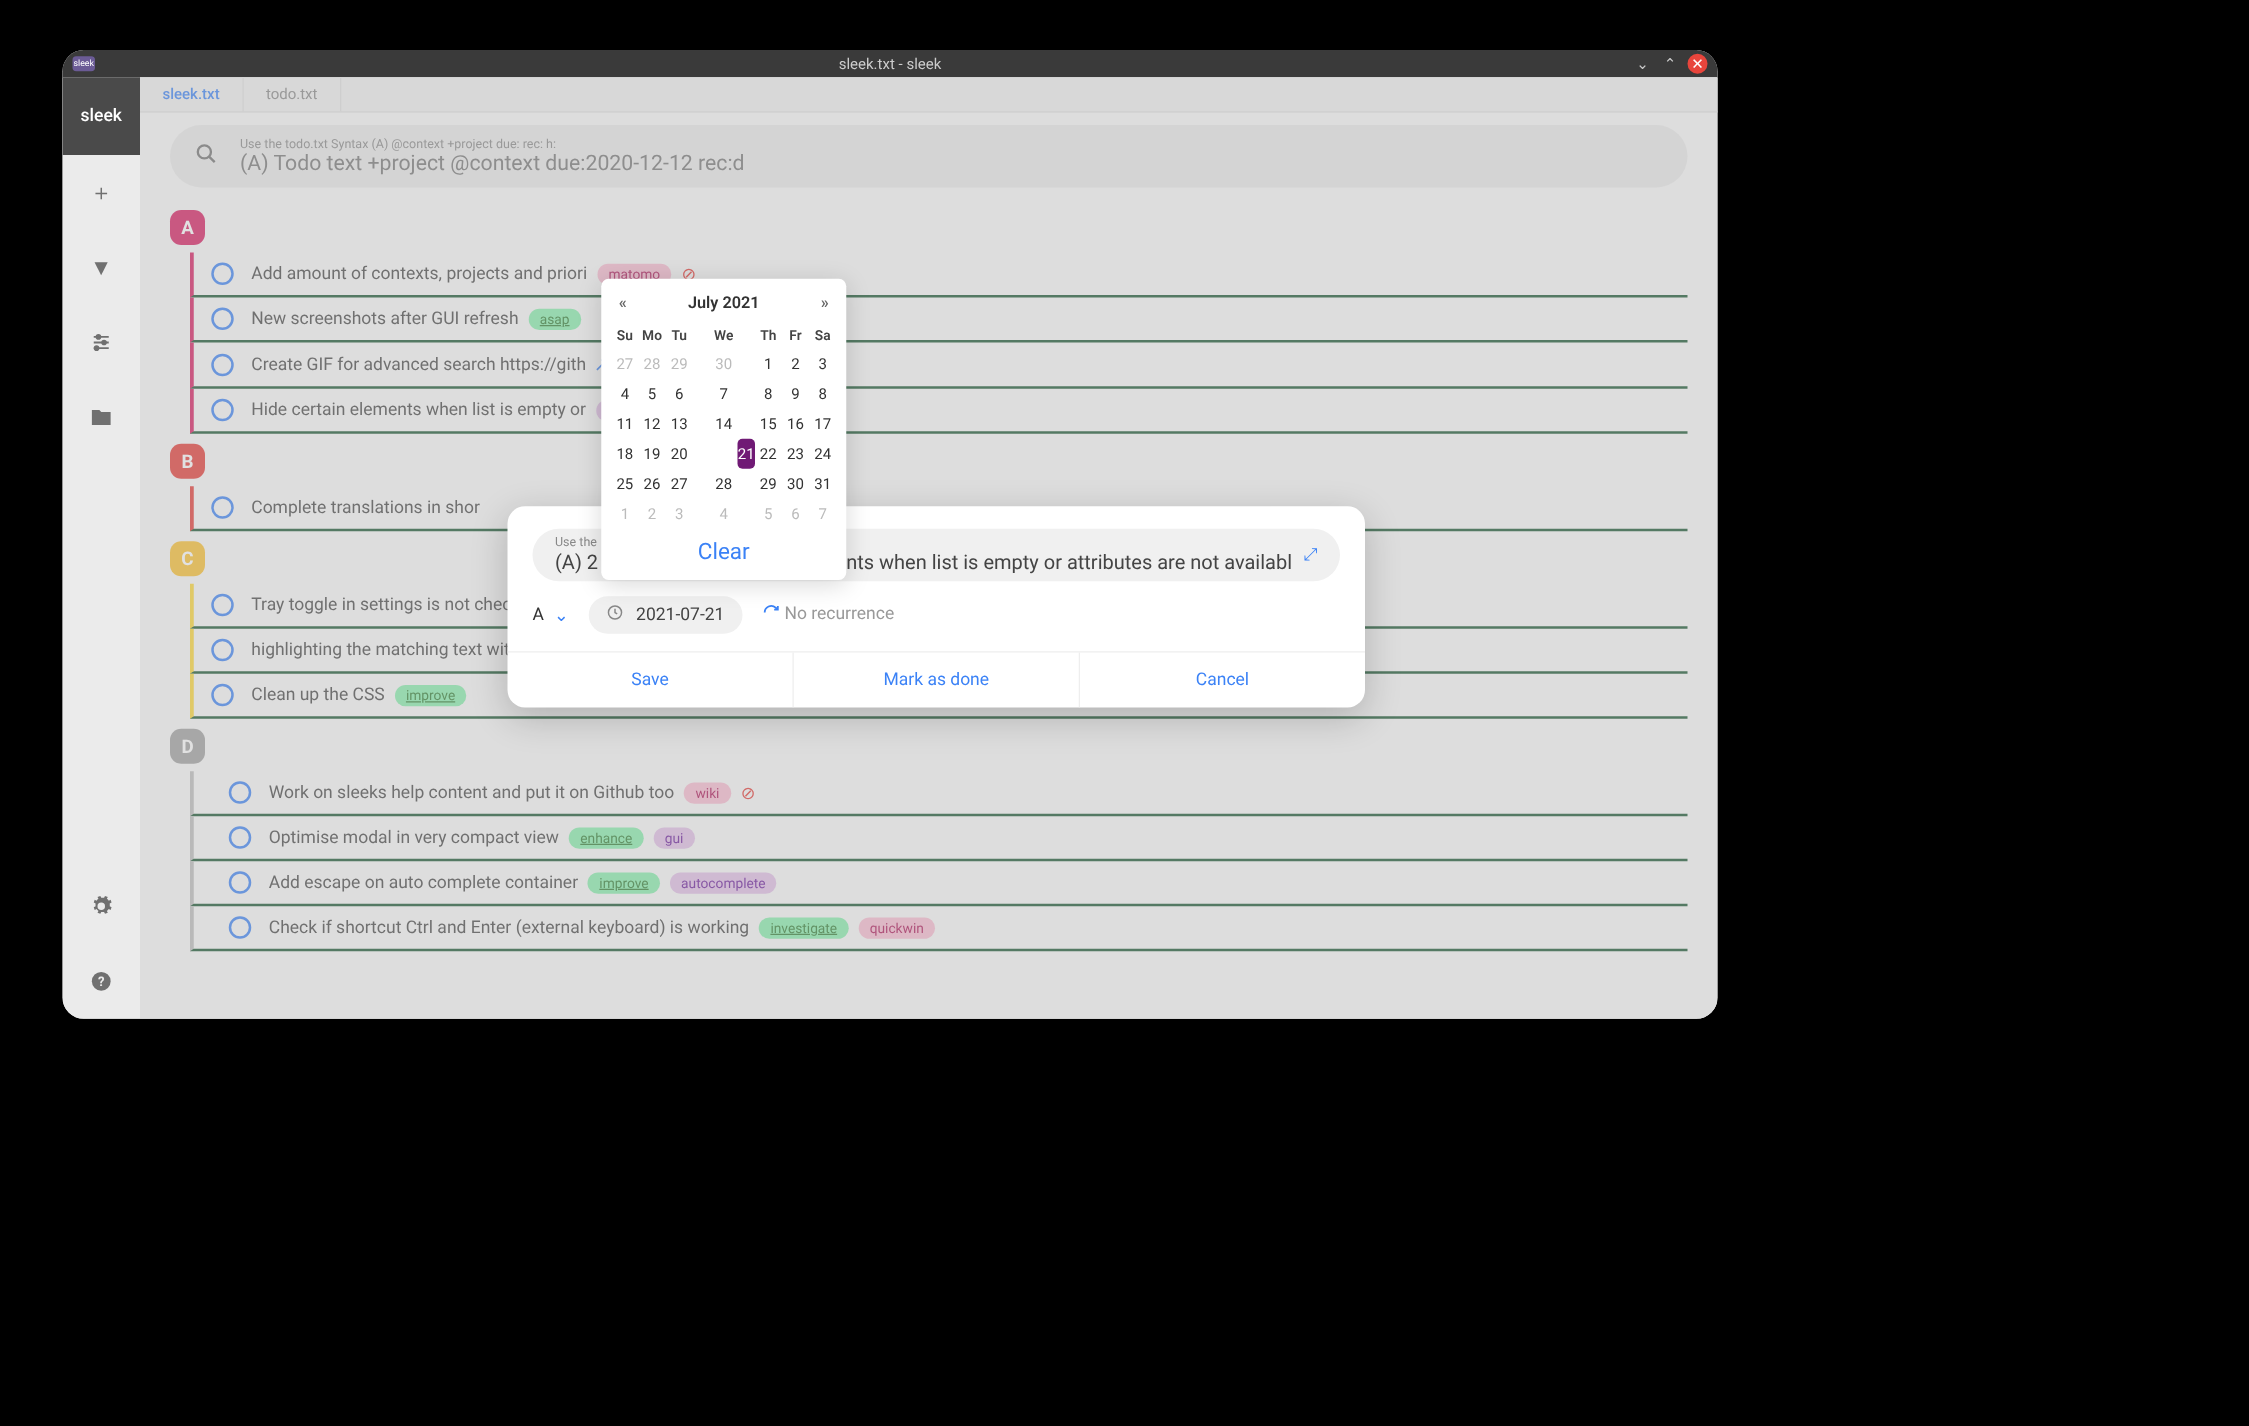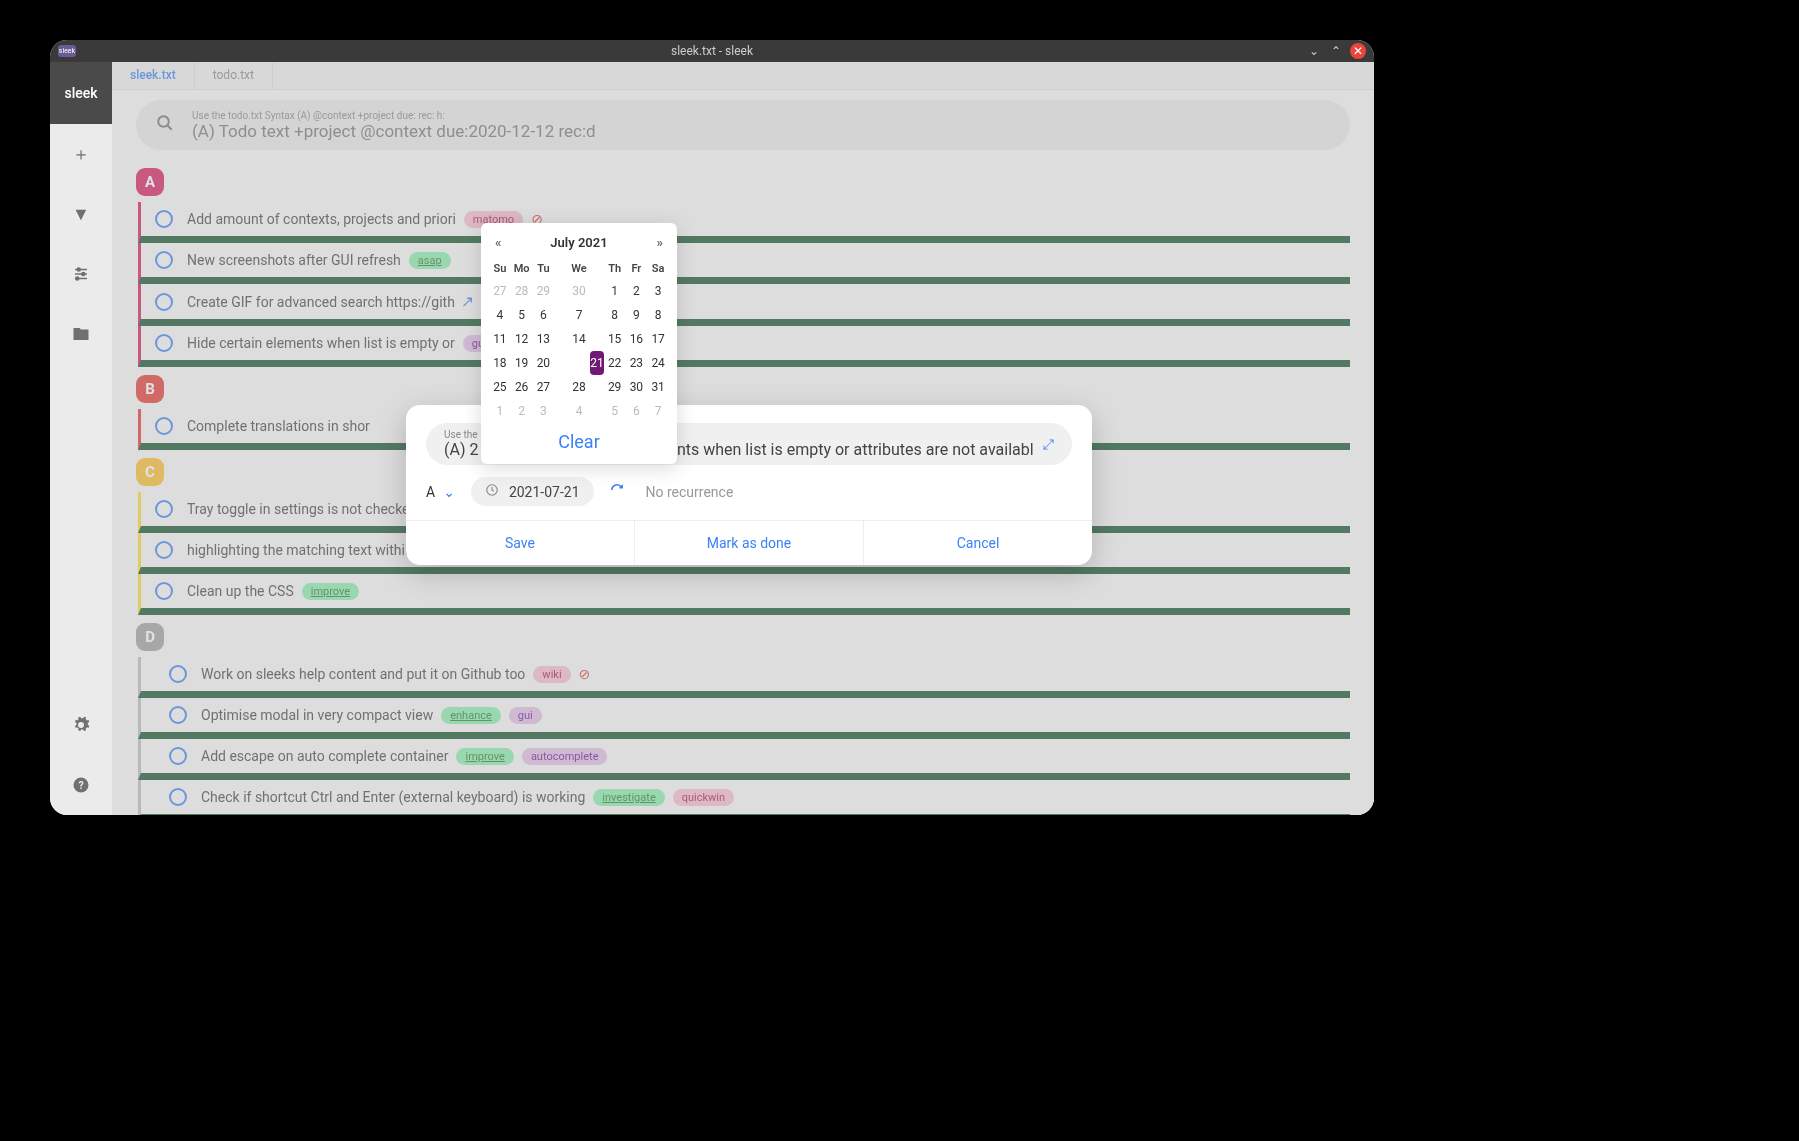--- a/index.html
+++ b/index.html
@@ -24,21 +24,21 @@
   .search-icon { color: #707070; margin-right: 18px; font-size: 18px; }
   .searchbar-inner { display: flex; flex-direction: column; flex: 1; }
   .search-hint { font-size: 10px; color: #888; }
   .search-input { border: none; background: transparent; font-size: 17px; color: #999; width: 100%; outline: none; }
   .list { padding: 0 24px 20px; overflow-y: auto; flex: 1; }
   .prio-badge { display: inline-flex; width: 28px; height: 28px; border-radius: 9px; align-items: center; justify-content: center; color: #fff; font-weight: 700; font-size: 15px; margin: 8px 0 6px; }
   .prio-A { background: #d81b60; }
   .prio-B { background: #e53935; }
   .prio-C { background: #fbc02d; }
   .prio-D { background: #9e9e9e; }
-  .todo { display: flex; align-items: center; padding: 8px 10px 8px 14px; border-left: 3px solid transparent; margin-left: 2px; border-bottom: 7px solid #14532d; }
+  .todo { display: flex; align-items: center; padding: 8px 10px 8px 14px; border-left: 3px solid transparent; margin-left: 16px; border-bottom: 2px solid #14532d; }
   .todo.border-A { border-left-color: #d81b60; }
   .todo.border-B { border-left-color: #e53935; }
   .todo.border-C { border-left-color: #fdd835; }
   .todo.border-D { border-left-color: #bdbdbd; padding-left: 28px; }
   .todo-check { width: 18px; height: 18px; border: 2px solid #3b82f6; border-radius: 50%; margin-right: 14px; flex-shrink: 0; }
   .todo-text { font-size: 14px; color: #444; }
   .tag { display: inline-block; padding: 2px 9px; border-radius: 10px; font-size: 11px; margin-left: 8px; }
   .tag-green { background: #86efac; color: #2e7d32; text-decoration: underline; }
   .tag-pink { background: #f8bbd0; color: #ad1457; }
   .tag-purple { background: #e1bee7; color: #6a1b9a; }
@@ -47,21 +47,21 @@
   .modal { position: absolute; left: 294px; top: 343px; width: 686px; background: #fff; border-radius: 14px; box-shadow: 0 8px 30px rgba(0,0,0,0.2); overflow: hidden; }
   .modal-input-row { padding: 18px 20px 6px; }
   .modal-input { background: #f0f0f0; border-radius: 30px; padding: 6px 18px; display: flex; align-items: center; position: relative; }
   .modal-input-inner { display: flex; flex-direction: column; flex: 1; overflow: hidden; }
   .modal-hint { font-size: 10px; color: #888; }
   .modal-text { font-size: 16px; color: #444; white-space: nowrap; }
   .expand-icon { color: #3b82f6; font-size: 14px; margin-left: 10px; }
   .modal-opts { display: flex; align-items: center; padding: 6px 20px 14px; gap: 16px; }
   .prio-select { display: flex; align-items: center; gap: 8px; font-size: 14px; color: #333; }
   .date-field { display: flex; align-items: center; gap: 10px; background: #f0f0f0; border-radius: 20px; padding: 6px 14px; font-size: 14px; color: #444; }
-  .rec-field { display: flex; align-items: center; gap: 22px; font-size: 14px; color: #999; }
+  .rec-field { display: flex; align-items: flex-start; gap: 4px; font-size: 14px; color: #999; }
   .modal-actions { display: flex; border-top: 1px solid #eee; }
   .modal-btn { flex: 1; padding: 14px; text-align: center; font-size: 14px; color: #3b82f6; cursor: pointer; border-right: 1px solid #eee; }
   .modal-btn:last-child { border-right: none; }
   .datepicker { position: absolute; left: 369px; top: 161px; width: 196px; background: #fff; border-radius: 6px; box-shadow: 0 4px 20px rgba(0,0,0,0.15); padding: 10px 8px; z-index: 10; }
   .dp-header { display: flex; align-items: center; justify-content: space-between; padding: 2px 6px 8px; font-size: 13px; font-weight: 600; color: #333; }
   .dp-nav { cursor: pointer; color: #666; font-size: 13px; }
   .dp-grid { display: grid; grid-template-columns: repeat(7, 1fr); text-align: center; }
   .dp-dow { font-size: 11px; font-weight: 600; color: #444; padding: 4px 0; }
   .dp-day { font-size: 12px; padding: 5px 0; color: #333; cursor: pointer; border-radius: 4px; }
   .dp-day.muted { color: #bbb; }

